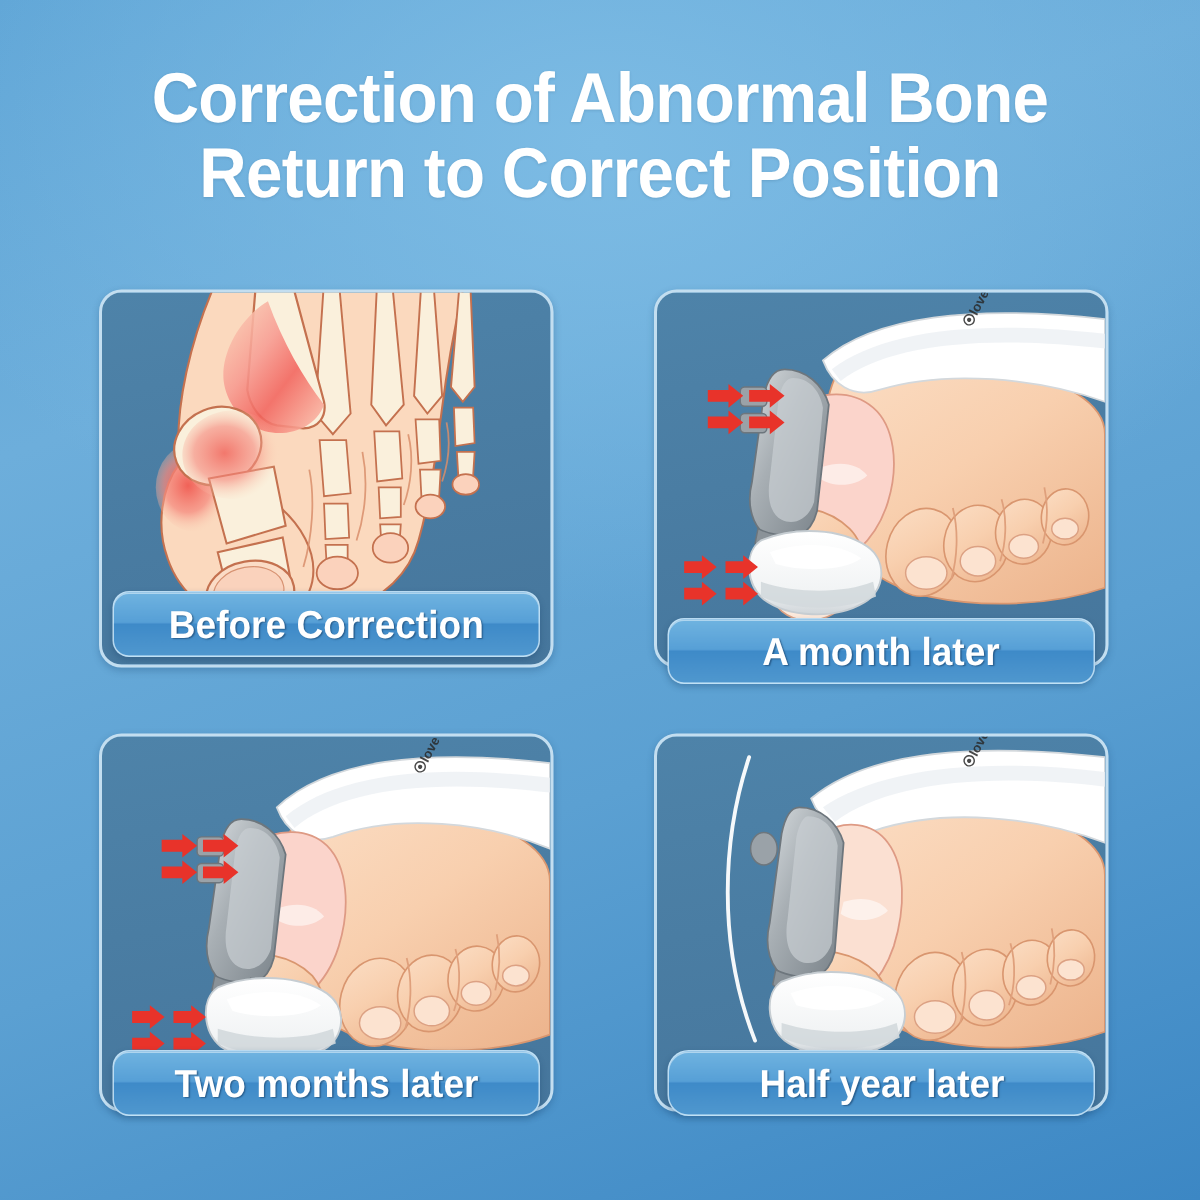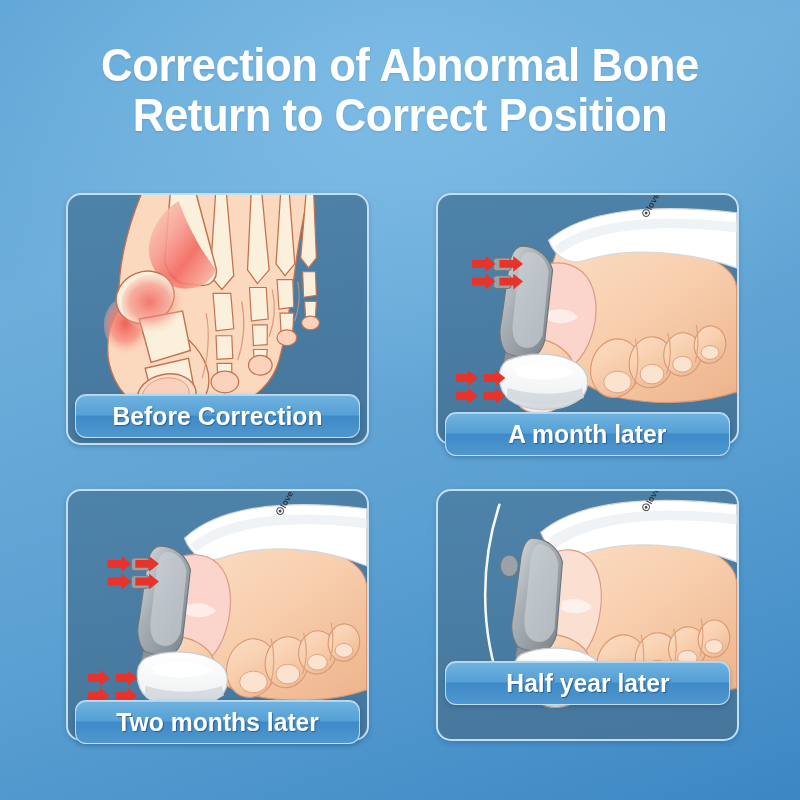--- a/index.html
+++ b/index.html
@@ -52,21 +52,21 @@
     width:285px; height:44px;
     border-radius:11px;
     border:1px solid rgba(220,240,252,0.75);
     background:linear-gradient(180deg,#6FB3E0 0%,#569FD6 48%,#3E8AC8 50%,#4F97CE 100%);
     box-shadow:0 2px 4px rgba(20,60,100,0.3), inset 0 1px 0 rgba(255,255,255,0.45);
     display:flex; align-items:center; justify-content:center;
   }
   .lb1 { left:75px;  top:394px; }
   .lb2 { left:445px; top:412px; }
   .lb3 { left:75px;  top:700px; }
-  .lb4 { left:445px; top:661px; }
+  .lb4 { left:445px; top:700px;border-radius:14px; }
   .labelbar span {
     color:#FFFFFF;
     font-family:"Liberation Sans Narrow","Liberation Sans", sans-serif;
     font-weight:bold;
     font-size:26px;
     letter-spacing:0px;
     transform:scaleX(0.95);
     text-shadow:1px 1px 1px rgba(18,55,92,0.55);
     white-space:nowrap;
   }

